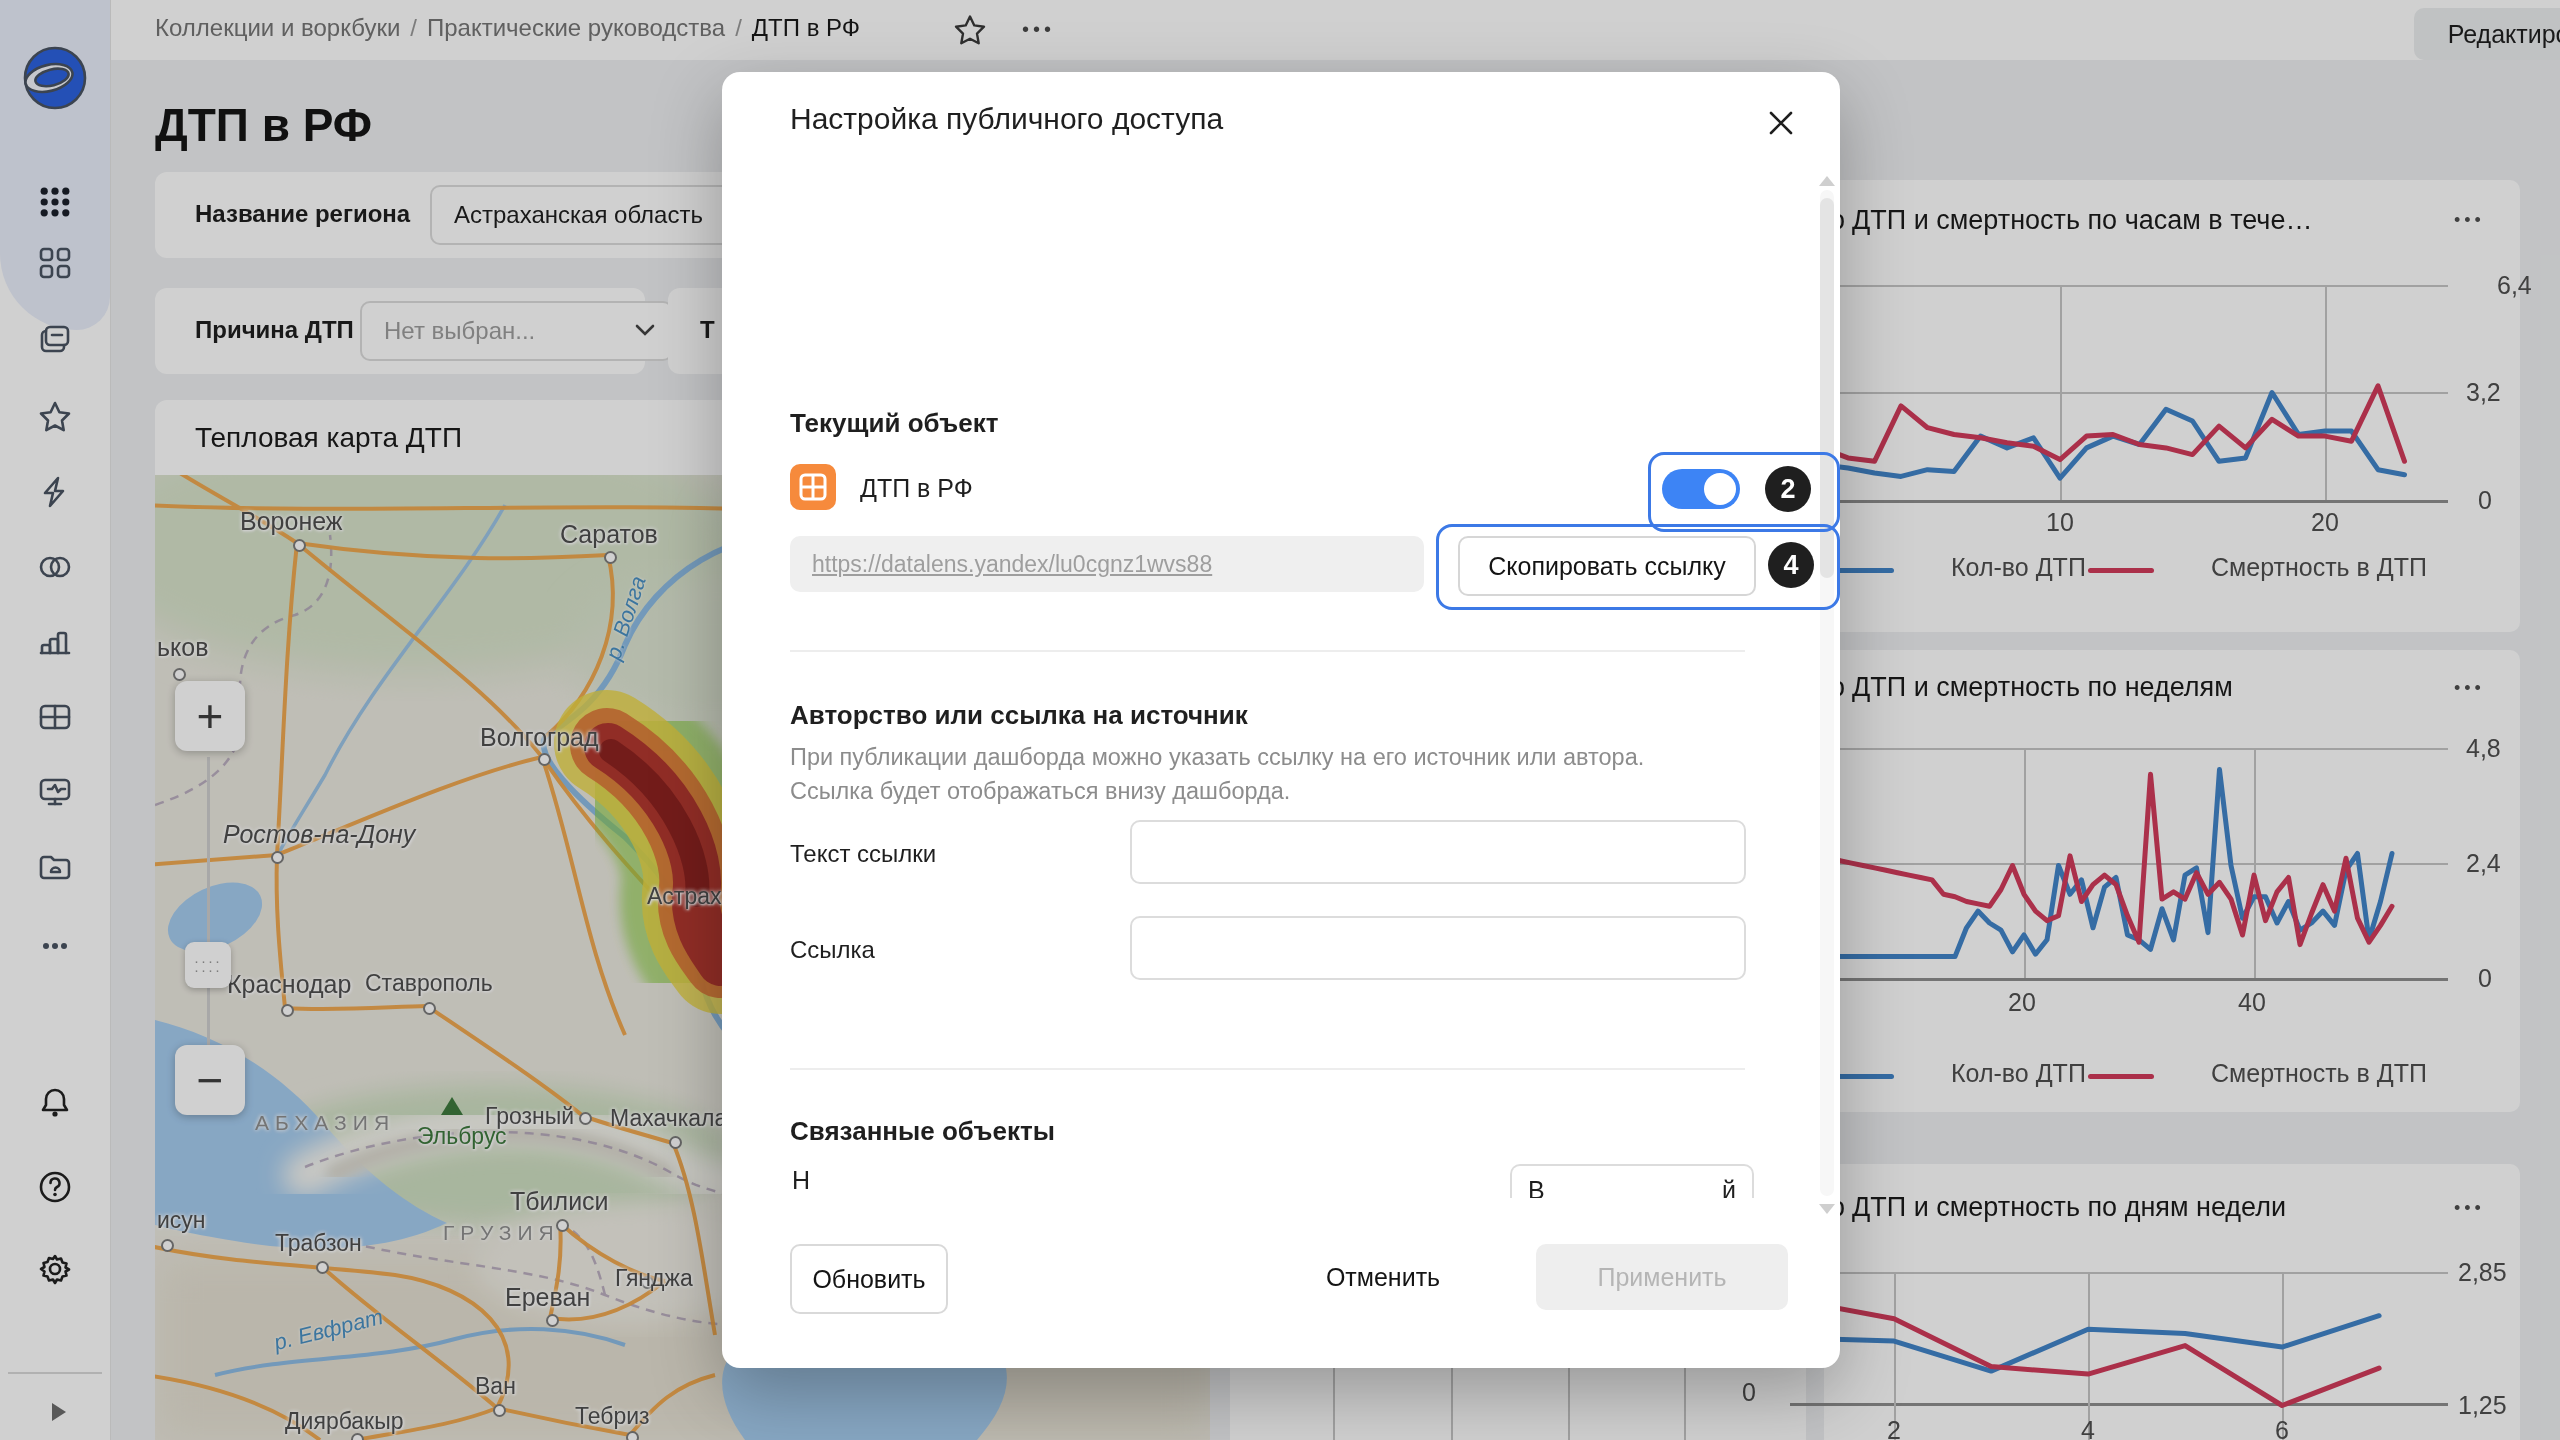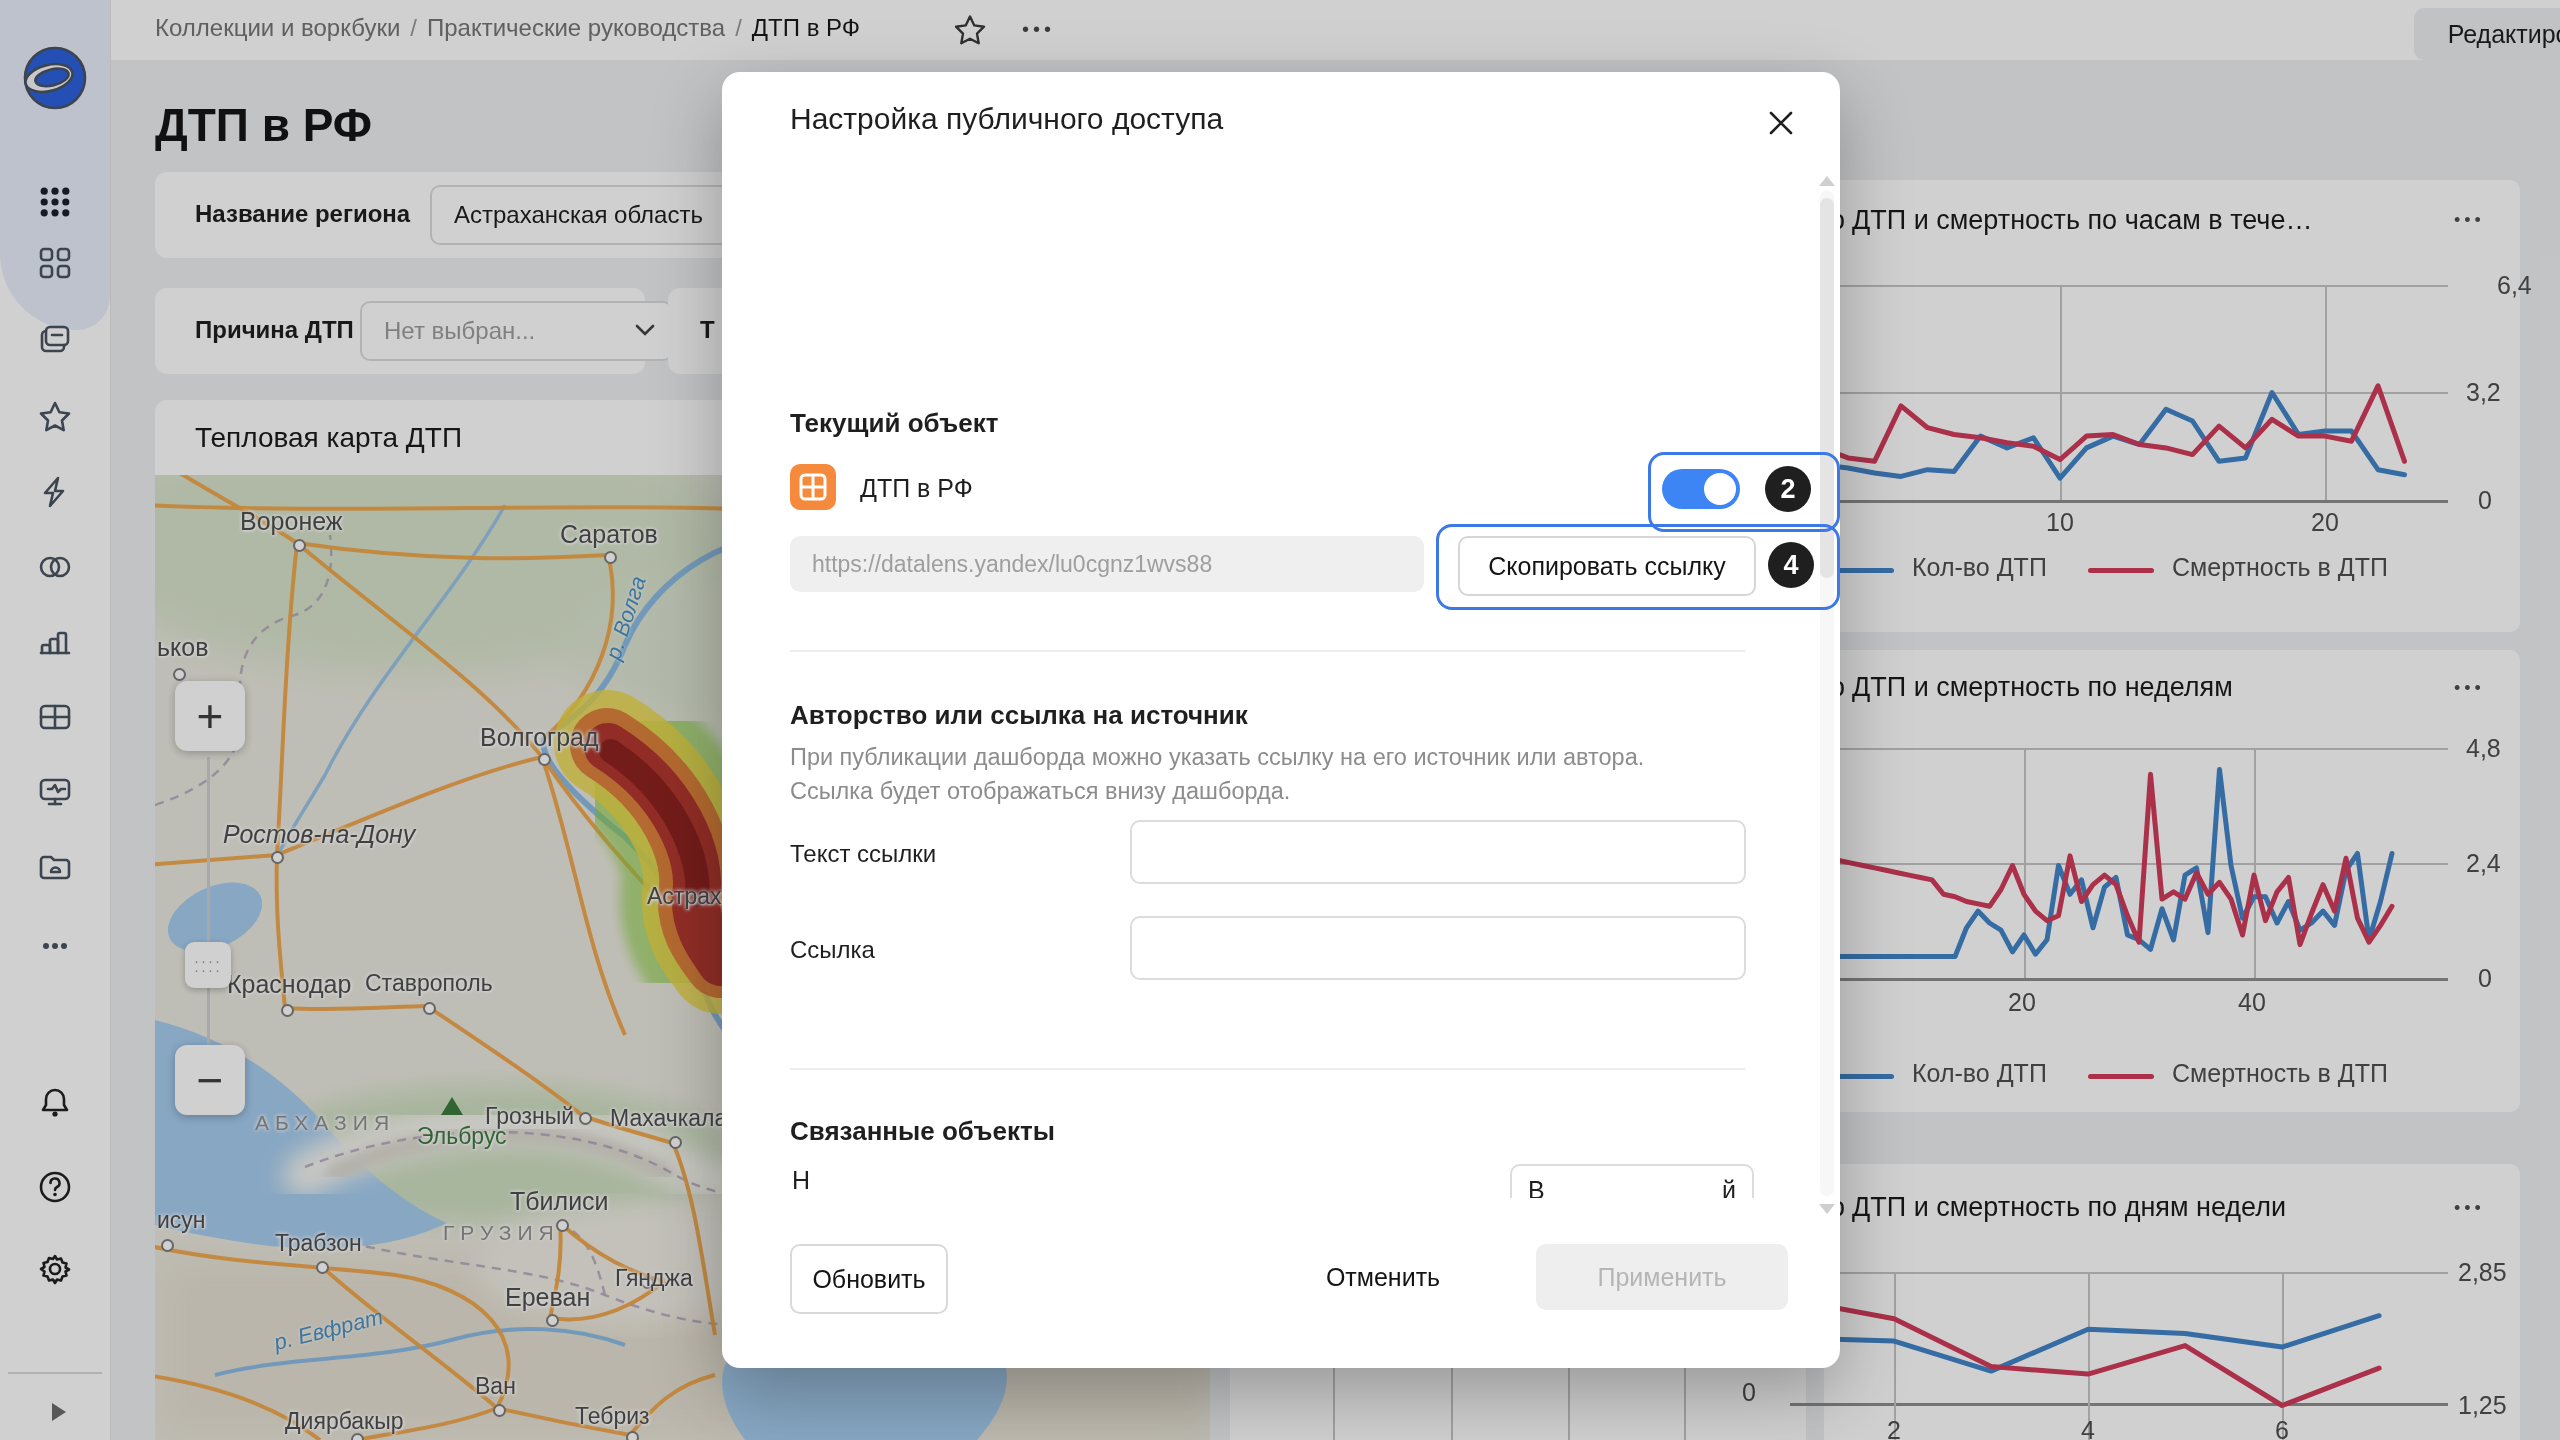--- a/index.html
+++ b/index.html
@@ -37,21 +37,21 @@
   .mapbtn{position:absolute;left:20px;width:70px;height:70px;background:#fff;border-radius:12px;box-shadow:0 2px 8px rgba(0,0,0,.25);
           display:flex;align-items:center;justify-content:center;font-size:46px;color:#3f3f3f;z-index:3;}
   
   .ctitle{position:absolute;font-size:27px;font-weight:500;color:#1c1c1c;white-space:nowrap;}
   .cmenu{position:absolute;font-size:18px;letter-spacing:4px;color:#4f4f4f;}
   .gridh{position:absolute;height:2px;background:#c6c6c6;}
   .gridh.axis{background:#8f8f8f;height:2.5px;}
   .gridv{position:absolute;width:2px;background:#c6c6c6;}
   .tick{position:absolute;font-size:25px;color:#4f4f4f;white-space:nowrap;}
   .leg-swatch{position:absolute;height:5px;border-radius:3px;}
-  .leg-label{position:absolute;font-size:25px;color:#4f4f4f;white-space:nowrap;}
+  .leg-label{position:absolute;font-size:25px;color:#4f4f4f;white-space:nowrap;margin-left:39px;}
   .plot{position:absolute;overflow:hidden;}
   
   #dim{position:absolute;left:0;top:0;width:2560px;height:1440px;background:rgba(0,0,0,0.185);z-index:5;}
   #modal{position:absolute;left:722px;top:72px;width:1118px;height:1296px;background:#fff;border-radius:18px;
          box-shadow:0 24px 70px rgba(0,0,0,.28);z-index:10;overflow:hidden;}
   .m-h1{position:absolute;font-size:30px;font-weight:500;color:#1f1f1f;}
   .m-h2{position:absolute;font-size:26px;font-weight:600;color:#1f1f1f;}
   #warnbox{position:absolute;left:68px;top:131px;width:955px;height:153px;background:#fbe1e3;border-radius:10px;}
   .warnline{font-size:24px;line-height:36px;color:#2b2b2b;}
   .m-input{position:absolute;background:#fff;border:2px solid #dcdcdc;border-radius:10px;}
@@ -471,21 +471,21 @@
           <line x1="23" y1="11" x2="23" y2="35" stroke="#fff" stroke-width="3"></line>
           <line x1="11" y1="23" x2="35" y2="23" stroke="#fff" stroke-width="3"></line>
         </svg>
     </div>
     <span class="m-label" style="left:138px;top:402px;font-size:25px;">ДТП в РФ</span>
     <div id="toggle">
         <div class="knob"></div>
       </div>
 
     <div class="m-input" style="left:68px;top:464px;width:634px;height:56px;background:#efefef;border:none;display:flex;align-items:center;padding:0 22px;box-sizing:border-box;">
-      <span style="font-size:23px;color:#9e9e9e;white-space:nowrap;">https://datalens.yandex/lu0cgnz1wvs88</span>
+      <span style="font-size:23px;color:#9e9e9e;white-space:nowrap;text-decoration:underline;">https://datalens.yandex/lu0cgnz1wvs88</span>
     </div>
     <div id="copy-btn" class="btn">Скопировать ссылку</div>
 
     <div class="ann-outline" style="left:926px;top:380px;width:186px;height:74px;"></div>
     <div class="ann-badge" style="left:1043px;top:394px;">2</div>
     <div class="ann-outline" style="left:714px;top:452px;width:398px;height:80px;"></div>
     <div class="ann-badge" style="left:1046px;top:470px;">4</div>
 
     <div class="divider" style="left:68px;top:578px;width:955px;"></div>
 

